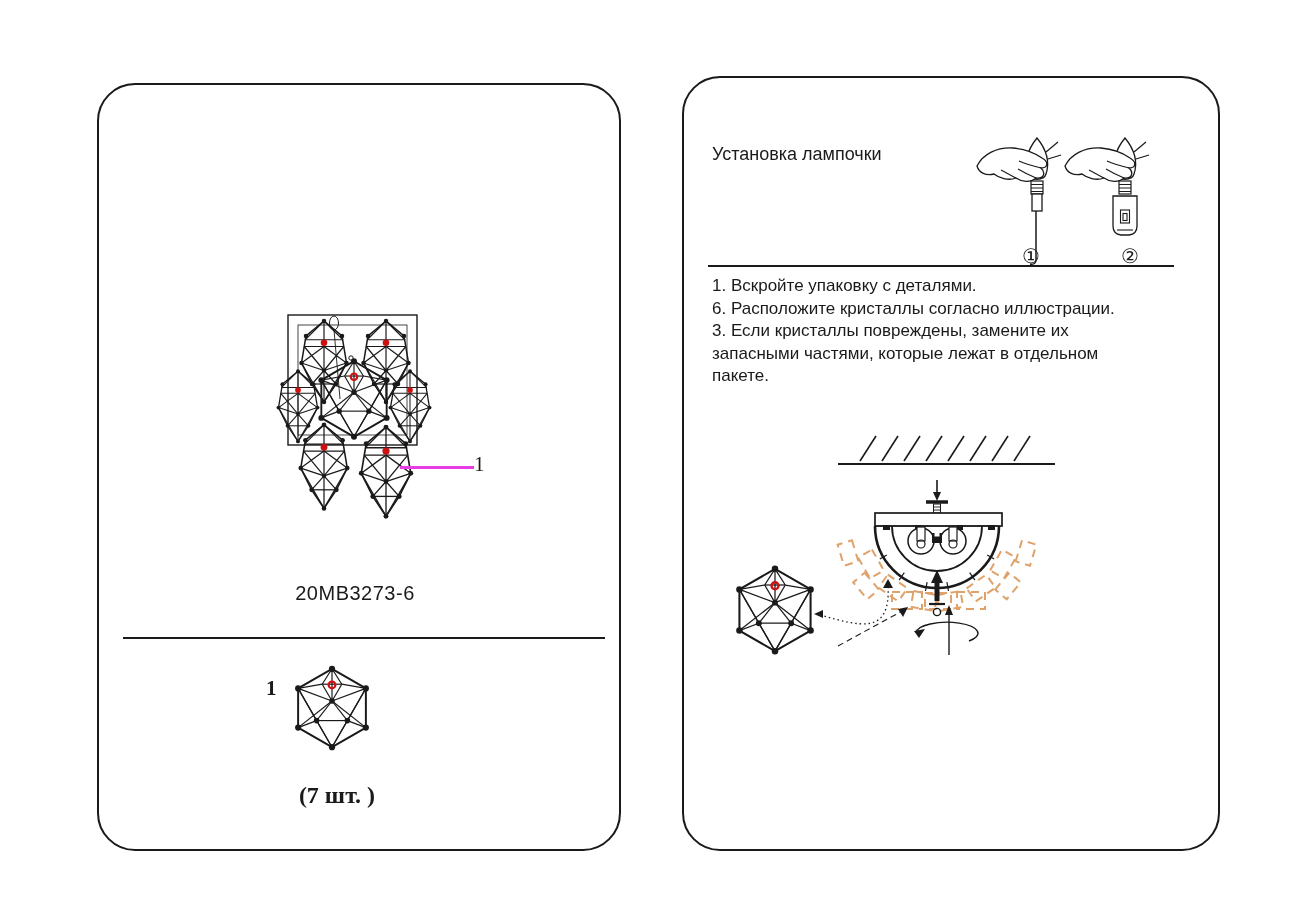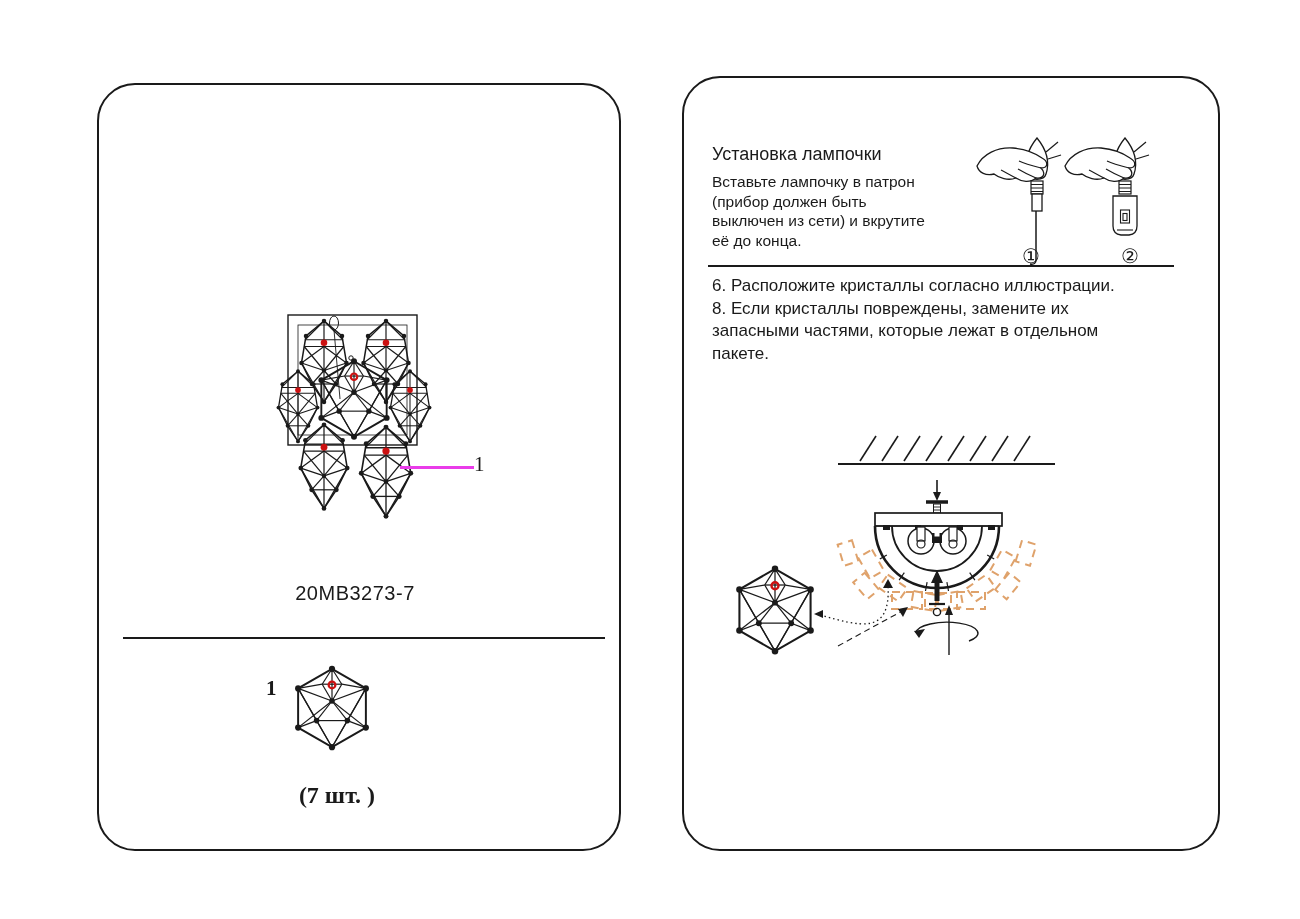--- a/index.html
+++ b/index.html
@@ -129,37 +129,33 @@
       <use href="#sym-pend" transform="translate(26,98) scale(1.3)"></use>
       <use href="#sym-pend" transform="translate(138,98) scale(1.3)"></use>
       <use href="#sym-rosette" transform="translate(82,92) scale(1.35)"></use>
       <use href="#sym-pend" transform="translate(52,158) scale(1.55)"></use>
       <use href="#sym-pend" transform="translate(114,163) scale(1.65)"></use>
     </svg>
 
     <div class="callout-line"></div>
     <span class="callout-num">1</span>
 
-    <div class="model">20MB3273-7</div>
+    <div class="model">20MB3273-6</div>
     <div class="divider"></div>
 
     <span class="part-idx">1</span>
     <svg class="abs" style="left:188px;top:577px" width="90" height="90" viewBox="0 0 90 90">
       <use href="#sym-rosette" transform="translate(45,46) scale(1.4)"></use>
     </svg>
     <div class="part-qty">(7  шт. )</div>
   </div>
 
   <div class="panel right">
 
     <div class="subheading">Установка лампочки</div>
-    <div class="bodytext">Вставьте лампочку в патрон
-(прибор должен быть
-выключен из сети) и вкрутите
-её до конца.</div>
 
     <svg class="abs" style="left:278px;top:56px" width="230" height="150" viewBox="0 0 230 150">
 
       <g transform="translate(75,40)">
         <path class="whitefill" stroke-width="1.3" d="M0,-36 C9,-25 13,-12 9,0 C7,7 -7,7 -9,0 C-13,-12 -9,-25 0,-36 Z"></path>
         <g class="ink" stroke-width="1.2">
           <line x1="9" y1="-22" x2="21" y2="-32"></line>
           <line x1="11" y1="-15" x2="24" y2="-19"></line>
         </g>
         <path class="whitefill" stroke-width="1.3" d="M-60,-8 C-54,-20 -40,-27 -24,-26 C-12,-25 -2,-21 5,-16 C12,-12 11,-6 4,-6 C9,-1 7,5 -1,4 C-7,9 -15,8 -21,4 C-29,7 -38,4 -43,0 C-51,2 -58,-1 -60,-8 Z"></path>
@@ -202,22 +198,23 @@
         <line class="ink" stroke-width="1.1" x1="-8" y1="56" x2="8" y2="56"></line>
       </g>
     </svg>
 
     <span class="fignum" style="left:334px;top:166px">①</span>
     <span class="fignum" style="left:433px;top:166px">②</span>
 
     <div class="hr2"></div>
 
     <div class="steps">
+      <div>1. Вскройте упаковку с деталями.</div>
       <div>6. Расположите кристаллы согласно иллюстрации.</div>
-      <div>8. Если кристаллы повреждены, замените их
+      <div>3. Если кристаллы повреждены, замените их
 запасными частями, которые лежат в отдельном
 пакете.</div>
     </div>
 
     <svg class="abs" style="left:8px;top:344px" width="480" height="280" viewBox="0 0 480 280">
 
       <g class="ink" stroke-width="1.6">
         <line x1="168" y1="39" x2="184" y2="14"></line>
           <line x1="190" y1="39" x2="206" y2="14"></line>
         <line x1="212" y1="39" x2="228" y2="14"></line>

